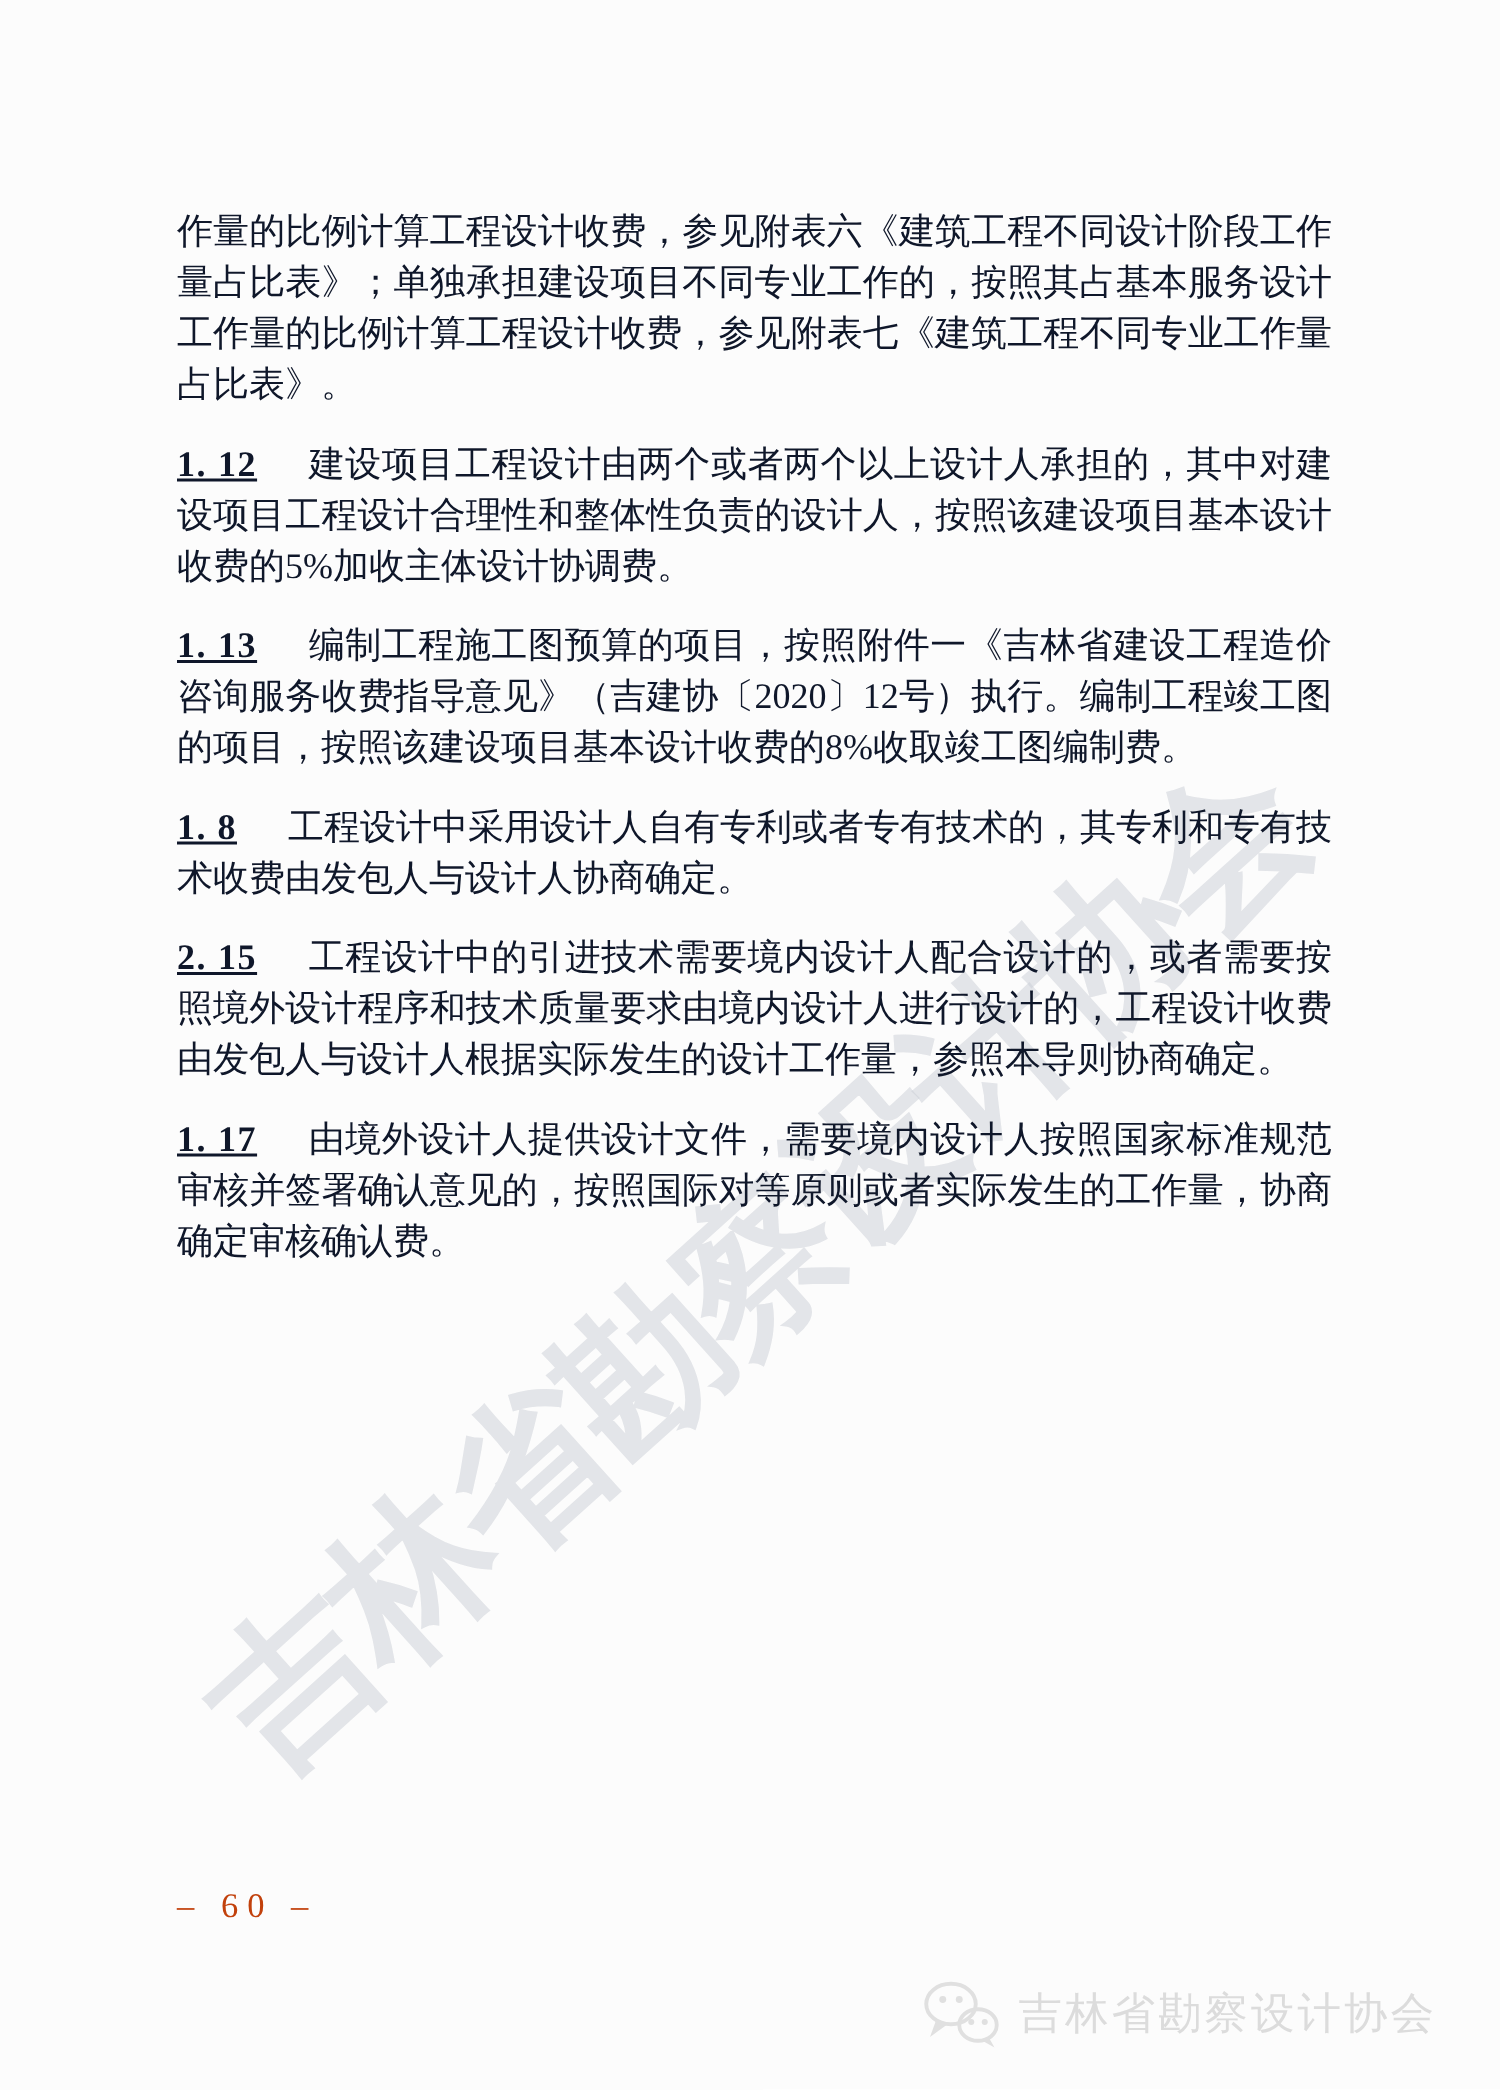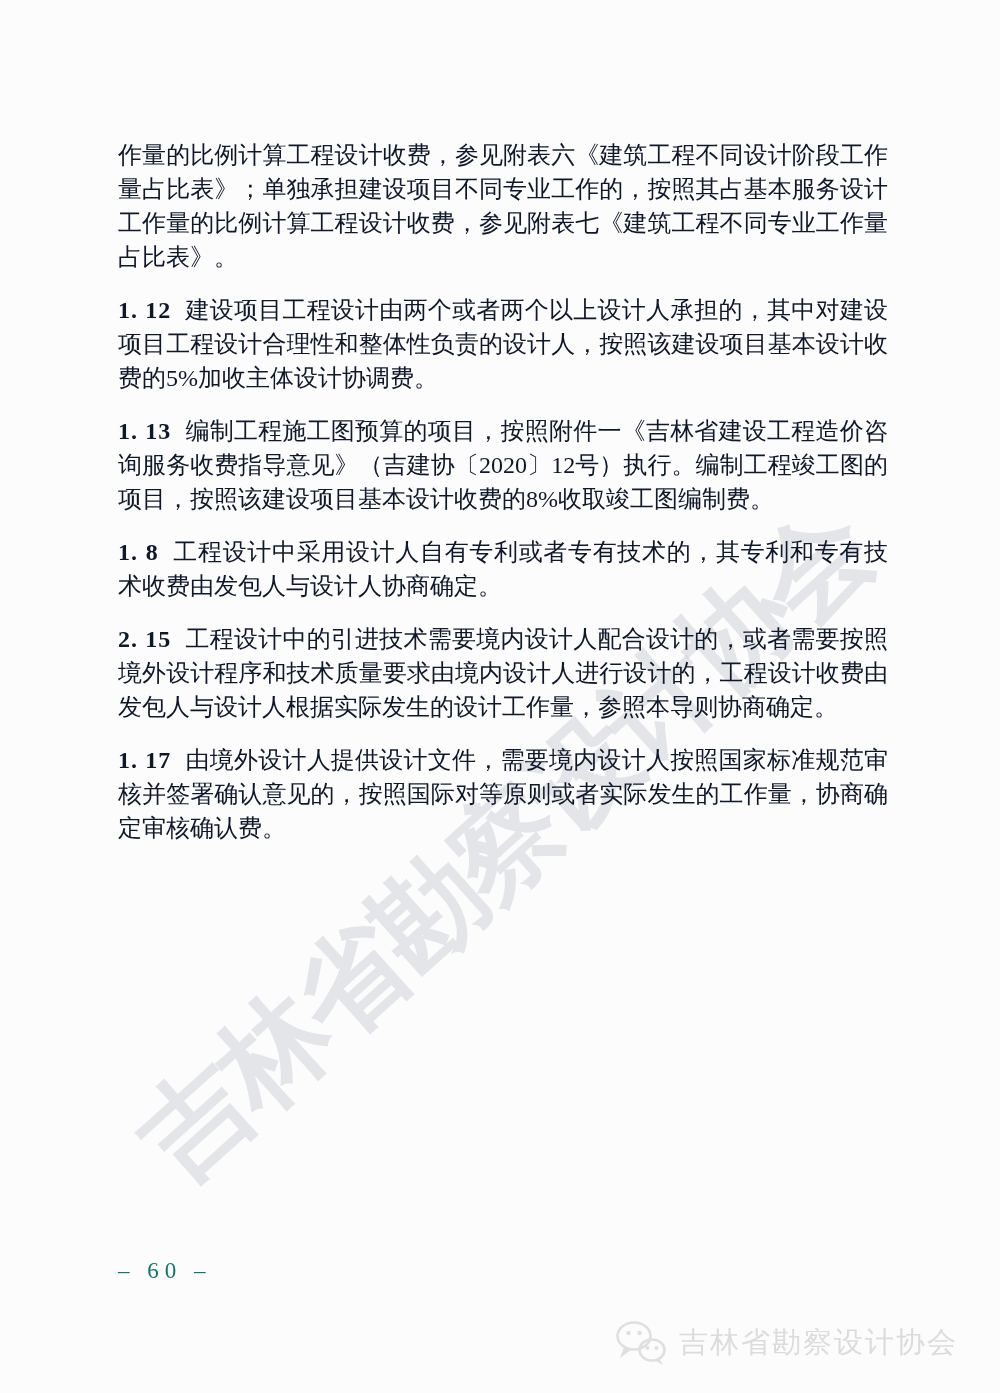--- a/index.html
+++ b/index.html
@@ -42,34 +42,35 @@
     font-size: 24px;
     line-height: 34px;
     text-align: justify;
     text-justify: inter-ideograph;
   }
   .para {
     margin: 0 0 19px 0;
   }
   .para .num {
     font-weight: bold;
-    margin-right: 14px;
+    margin-right: 34px;
     letter-spacing: 1px;
+    text-decoration: underline;
   }
   .para .num:empty {
     margin-right: 0;
   }
   
   .page-number {
     position: absolute;
     left: 118px;
     top: 1258px;
     z-index: 1;
     font-size: 23px;
-    color: #0f766e;
+    color: #c2410c;
     letter-spacing: 6px;
     font-family: Liberation Serif, serif;
   }
   
   .footer-brand {
     position: absolute;
     right: 42px;
     bottom: 24px;
     z-index: 1;
     display: flex;

